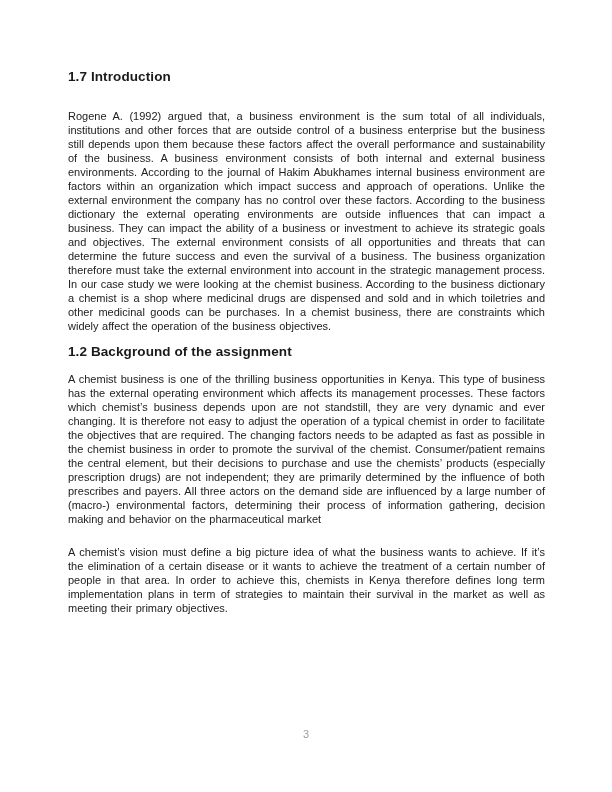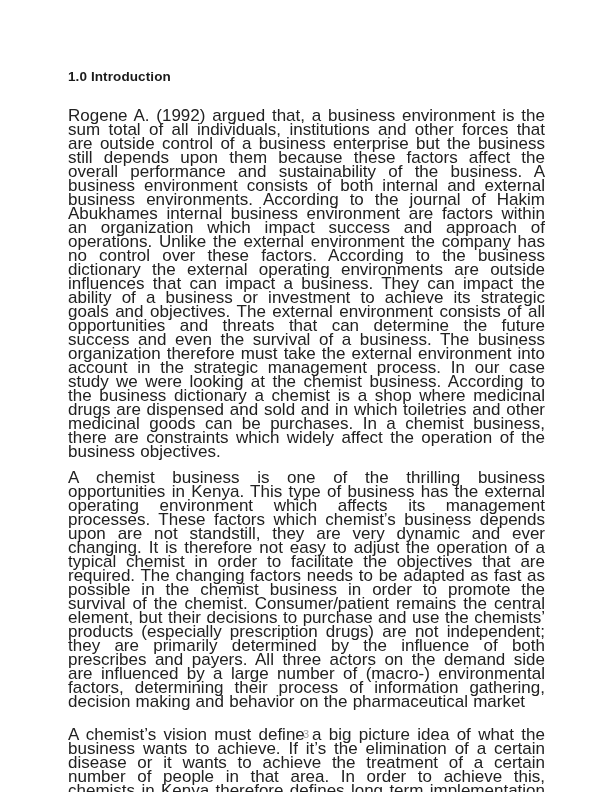--- a/index.html
+++ b/index.html
@@ -27,21 +27,21 @@
     font-size: 13.5px;
     line-height: 16px;
     font-weight: bold;
     color: #1a1a1a;
     letter-spacing: 0.1px;
   }
   .heading-intro { margin-top: 0; }
   .heading-conceptual { margin-top: 9px; }
   .heading-background { margin-top: 11px; }
   p.body-para {
-    font-size: 17px;
+    font-size: 11px;
     line-height: 14px;
     text-align: justify;
     color: #212121;
     word-spacing: 0.5px;
   }
   .para-conceptual { margin-top: 24px; }
   .para-background-1 { margin-top: 12px; }
   .para-background-2 { margin-top: 19px; }
   .para-background-3 { margin-top: 14px; text-align-last: justify; }
   .page-footer {
@@ -54,25 +54,26 @@
     line-height: 14px;
     color: #9e9e9e;
   }
 </style>
 </head>
 <body>
 
 <div class="page">
   <div class="content">
 
-    <h1 class="doc-heading heading-intro">1.0 Introduction</h1>
+    <h1 class="doc-heading heading-intro">1.7 Introduction</h1>
 
 
     <p class="body-para para-conceptual">Rogene A. (1992) argued that, a business environment is the sum total of all individuals, institutions and other forces that are outside control of a business enterprise but the business still depends upon them because these factors affect the overall performance and sustainability of the business. A business environment consists of both internal and external business environments. According to the journal of Hakim Abukhames internal business environment are factors within an organization which impact success and approach of operations. Unlike the external environment the company has no control over these factors. According to the business dictionary the external operating environments are outside influences that can impact a business. They can impact the ability of a business or investment to achieve its strategic goals and objectives. The external environment consists of all opportunities and threats that can determine the future success and even the survival of a business. The business organization therefore must take the external environment into account in the strategic management process. In our case study we were looking at the chemist business. According to the business dictionary a chemist is a shop where medicinal drugs are dispensed and sold and in which toiletries and other medicinal goods can be purchases. In a chemist business, there are constraints which widely affect the operation of the business objectives.</p>
 
+    <h2 class="doc-heading heading-background">1.2 Background of the assignment</h2>
 
     <p class="body-para para-background-1">A chemist business is one of the thrilling business opportunities in Kenya. This type of business has the external operating environment which affects its management processes. These factors which chemist’s business depends upon are not standstill, they are very dynamic and ever changing. It is therefore not easy to adjust the operation of a typical chemist in order to facilitate the objectives that are required. The changing factors needs to be adapted as fast as possible in the chemist business in order to promote the survival of the chemist. Consumer/patient remains the central element, but their decisions to purchase and use the chemists’ products (especially prescription drugs) are not independent; they are primarily determined by the influence of both prescribes and payers. All three actors on the demand side are influenced by a large number of (macro-) environmental factors, determining their process of information gathering, decision making and behavior on the pharmaceutical market</p>
 
     <p class="body-para para-background-2">A chemist’s vision must define a big picture idea of what the business wants to achieve. If it’s the elimination of a certain disease or it wants to achieve the treatment of a certain number of people in that area. In order to achieve this, chemists in Kenya therefore defines long term implementation plans in term of strategies to maintain their survival in the market as well as meeting their primary objectives.</p>
 
 
   </div>
 
   <div class="page-footer">3</div>
 </div>

